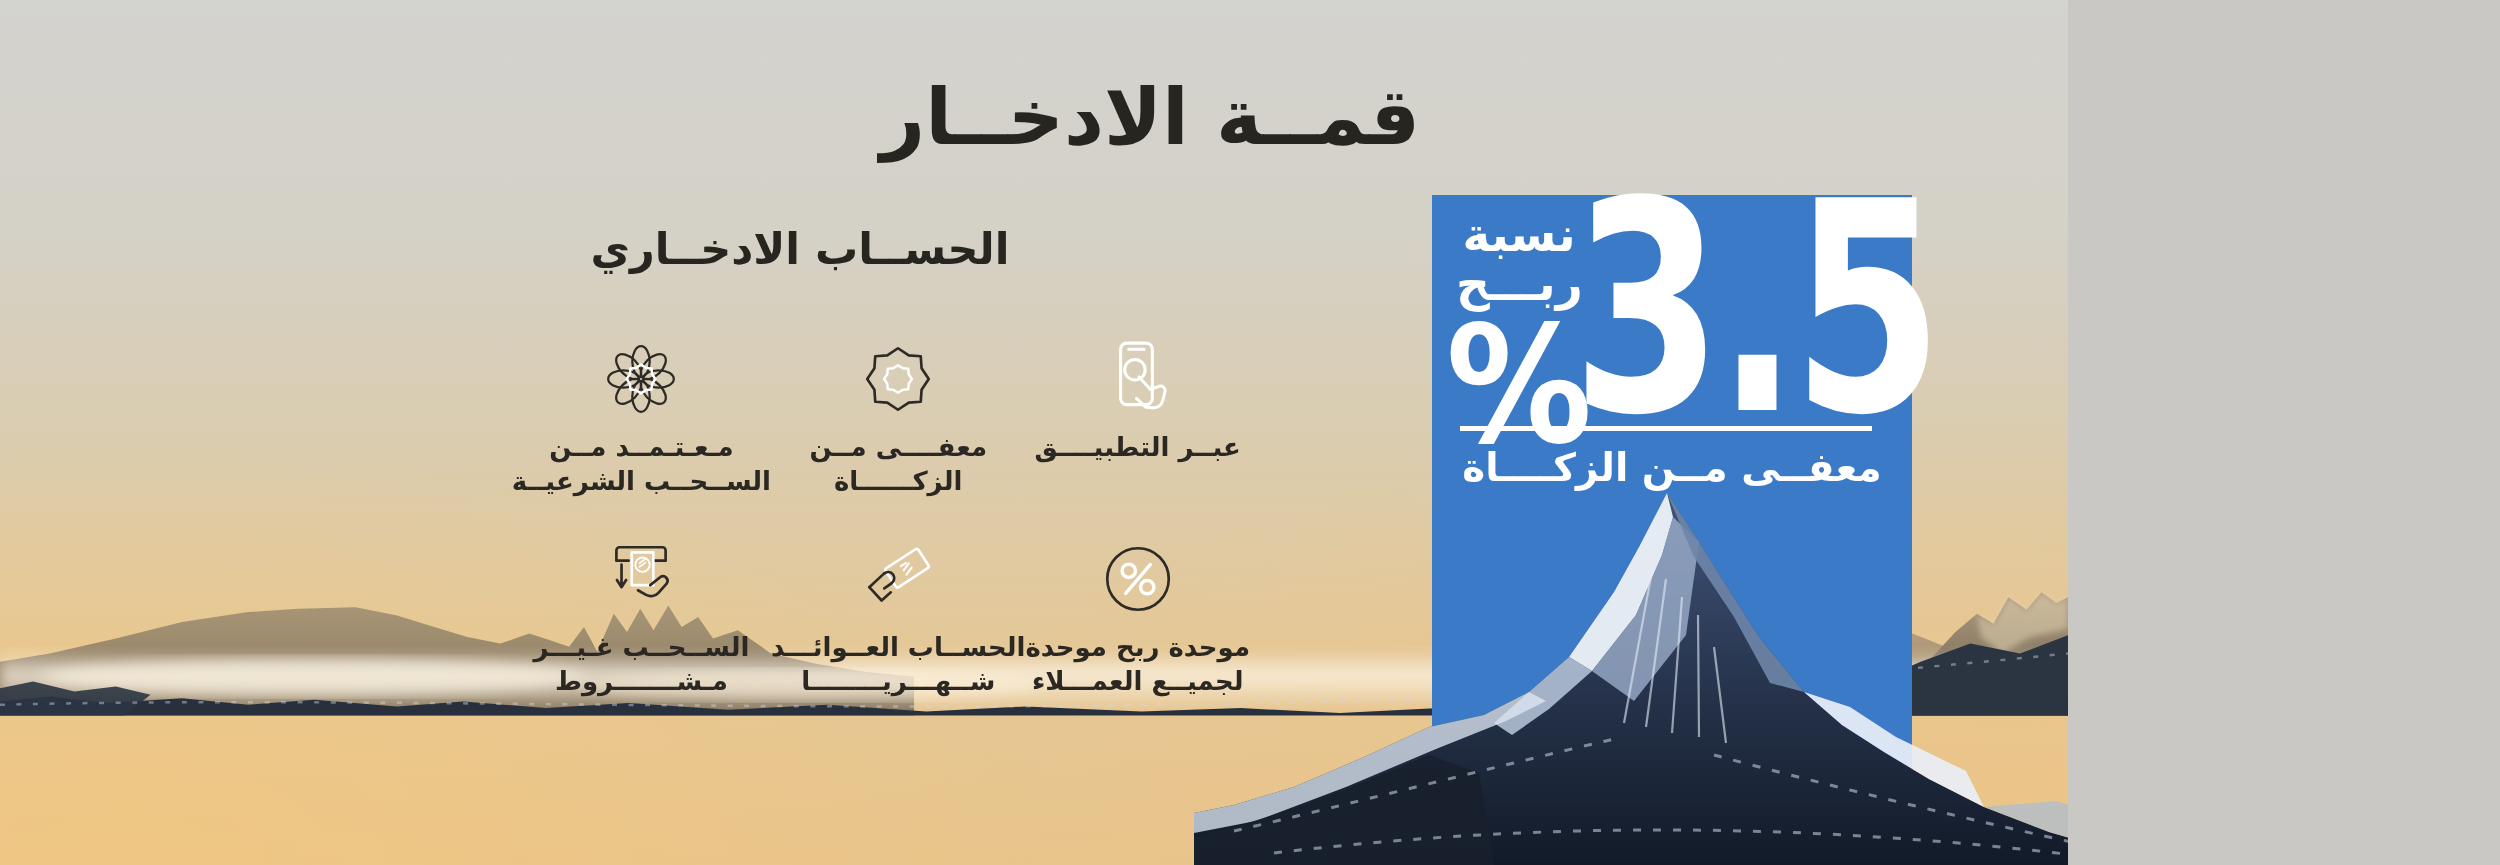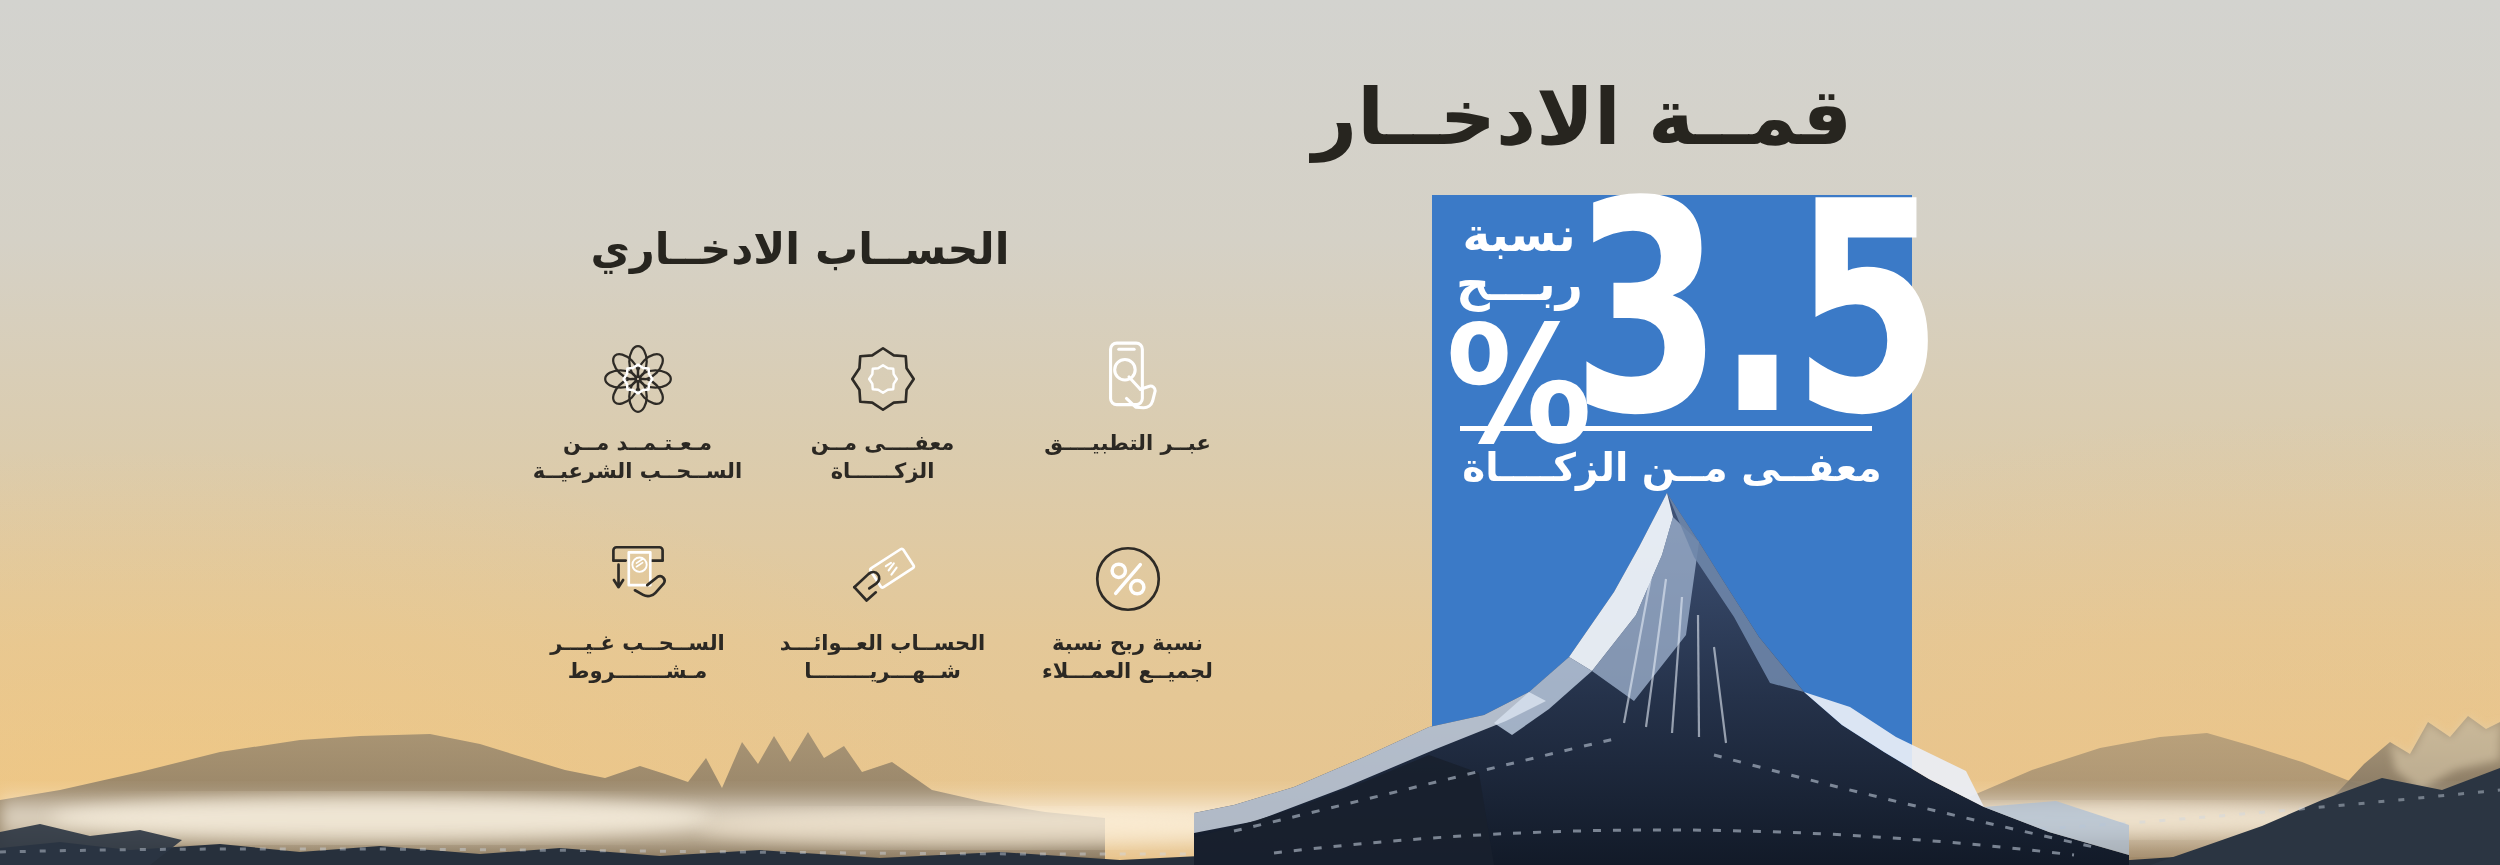--- a/index.html
+++ b/index.html
@@ -1,17 +1,17 @@
 <!DOCTYPE html>
 <html lang="ar"><head>
 <meta charset="utf-8">
 <style>
   html,body{margin:0;padding:0;background:#c9c8c4;}
   .stage{
-    position:relative;width:2500px;height:865px;overflow:hidden;
+    position:relative;width:2068px;height:865px;overflow:hidden;
     font-family:"DejaVu Sans",sans-serif;
     background:
       radial-gradient(1500px 650px at 6% 98%, rgba(246,200,122,.55), rgba(246,200,122,0) 62%),
       radial-gradient(1700px 700px at 94% 98%, rgba(240,195,128,.50), rgba(240,195,128,0) 62%),
       linear-gradient(180deg,#d3d3cf 0%,#d5d1c6 28%,#dbccae 52%,#e4c898 74%,#e8c48c 100%);
   }
   .bg-svg{position:absolute;inset:0;z-index:1;}
   
   .h-campaign{
     position:absolute;top:72px;right:648px;z-index:6;
@@ -22,21 +22,21 @@
     text-align:center;font-size:43px;font-weight:bold;color:#27251f;white-space:nowrap;
   }
   
   .features{
     position:absolute;left:515px;top:338px;width:735px;z-index:6;
     display:grid;grid-template-columns:repeat(3,1fr);grid-auto-rows:200px;direction:rtl;
   }
   .feature{display:flex;flex-direction:column;align-items:center;text-align:center;}
   .feature .ic{width:82px;height:82px;flex:0 0 auto;}
   .feature .txt{
-    margin-top:10px;font-size:21px;font-weight:bold;color:#2b2823;line-height:1.32;white-space:nowrap;
+    margin-top:10px;font-size:26px;font-weight:bold;color:#2b2823;line-height:1.32;white-space:nowrap;
   }
   
   .panel{
     position:absolute;left:1388px;top:195px;width:480px;height:670px;z-index:3;
     background:#3b7ac7;
     margin-left:44px;
   }
   .rate-label{
     position:absolute;top:16px;left:24px;width:126px;z-index:2;
     color:#fff;font-weight:bold;font-size:47px;line-height:1.04;text-align:center;white-space:nowrap;
@@ -160,21 +160,21 @@
     </div>
 
     <div class="feature">
       <svg class="ic" viewBox="0 0 80 80">
         <circle class="icon-dark" cx="40" cy="40" r="30"></circle>
         <circle class="icon-white" style="stroke-width:3.4" cx="31" cy="32" r="6.5"></circle>
         <circle class="icon-white" style="stroke-width:3.4" cx="49" cy="48" r="6.5"></circle>
         <line class="icon-white" style="stroke-width:3.4" x1="52" y1="26" x2="28" y2="54"></line>
       </svg>
       <div class="txt">
-        <div>نسبة ربح نسبة</div>
+        <div>موحدة ربح موحدة</div>
           <div>لجميــع العمـــلاء</div>
       </div>
     </div>
 
     <div class="feature">
       <svg class="ic" viewBox="0 0 80 80">
         <g transform="rotate(-33 48 30)">
           <rect class="icon-white" style="stroke-width:2.6" x="30" y="19" width="38" height="22" rx="2"></rect>
           <path class="icon-white" style="stroke-width:2" d="M45,25 l6,0 M45,30 l8,-3 M45,35 l8,-3"></path>
         </g>

